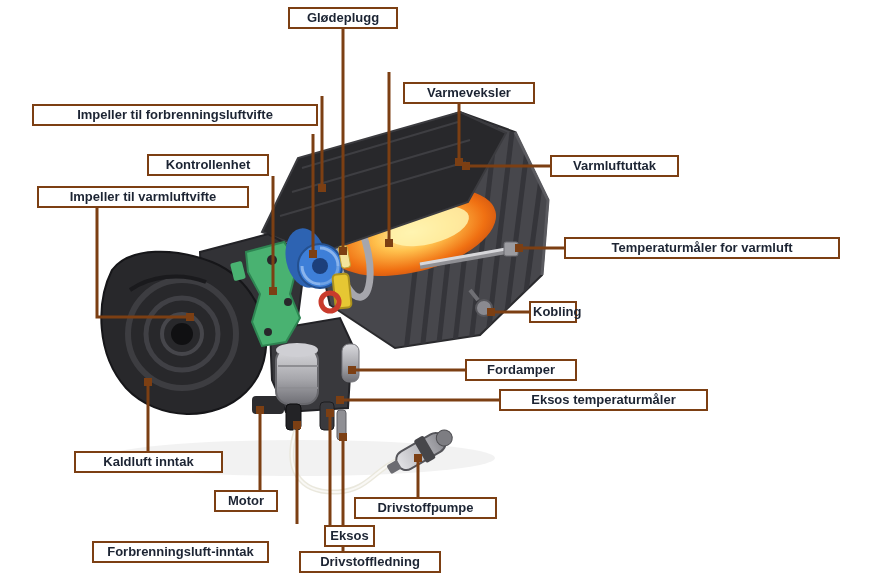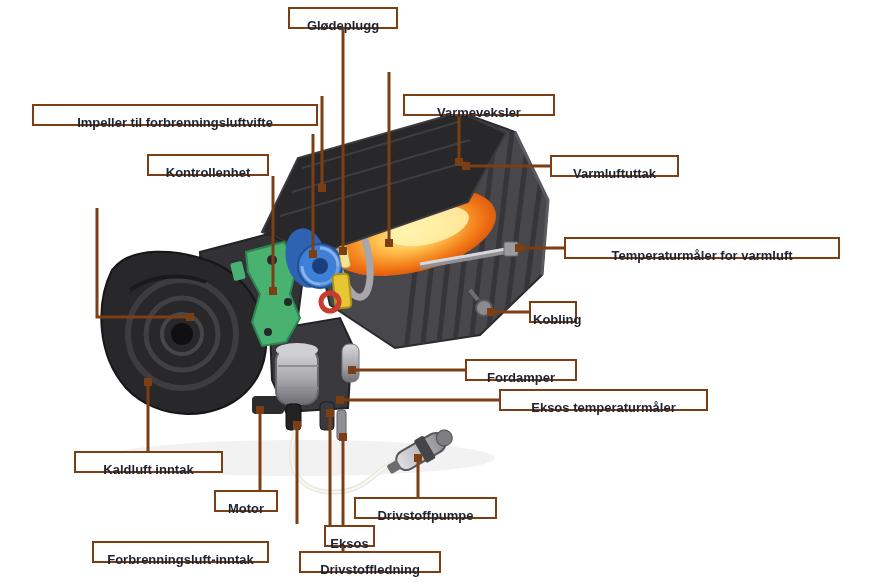--- a/index.html
+++ b/index.html
@@ -15,21 +15,21 @@
     position: absolute; z-index: 3;
     height: 22px;
     border: 2px solid #7c3f13;
     background: #ffffff;
     color: #1c2433;
     font-weight: bold;
     font-size: 13px;
     line-height: 18px;
     text-align: center;
     white-space: nowrap;
-    padding: 8px 2px;
+    padding: 0 2px;
   }
 </style>
 </head>
 <body>
 
 <div class="stage">
 
   <svg class="fig" width="872" height="587" viewBox="0 0 872 587">
     <defs>
       <radialGradient id="glowG" cx="0.5" cy="0.5" r="0.62">
@@ -206,24 +206,25 @@
           <rect x="326" y="409" width="8" height="8" stroke="none"></rect>
         </g>
       <g>
           <polyline points="343,551 343,439" fill="none"></polyline>
           <rect x="339" y="433" width="8" height="8" stroke="none"></rect>
         </g>
     </g>
   </svg>
 
   <div class="lbl" style="left:288px; top:7px;   width:110px">Glødeplugg</div>
-  <div class="lbl" style="left:403px; top:94px;  width:152px">Varmeveksler</div>
+  <div class="lbl" style="left:403px; top:82px;  width:132px">Varmeveksler</div>
   <div class="lbl" style="left:32px;  top:104px; width:286px">Impeller til forbrenningsluftvifte</div>
   <div class="lbl" style="left:147px; top:154px; width:122px">Kontrollenhet</div>
   <div class="lbl" style="left:550px; top:155px; width:129px">Varmluftuttak</div>
+  <div class="lbl" style="left:37px;  top:186px; width:212px">Impeller til varmluftvifte</div>
   <div class="lbl" style="left:564px; top:237px; width:276px">Temperaturmåler for varmluft</div>
   <div class="lbl" style="left:529px; top:301px; width:48px">Kobling</div>
   <div class="lbl" style="left:465px; top:359px; width:112px">Fordamper</div>
   <div class="lbl" style="left:499px; top:389px; width:209px">Eksos temperaturmåler</div>
   <div class="lbl" style="left:74px;  top:451px; width:149px">Kaldluft inntak</div>
   <div class="lbl" style="left:214px; top:490px; width:64px">Motor</div>
   <div class="lbl" style="left:354px; top:497px; width:143px">Drivstoffpumpe</div>
   <div class="lbl" style="left:92px;  top:541px; width:177px">Forbrenningsluft-inntak</div>
   <div class="lbl" style="left:324px; top:525px; width:51px">Eksos</div>
   <div class="lbl" style="left:299px; top:551px; width:142px">Drivstoffledning</div>

